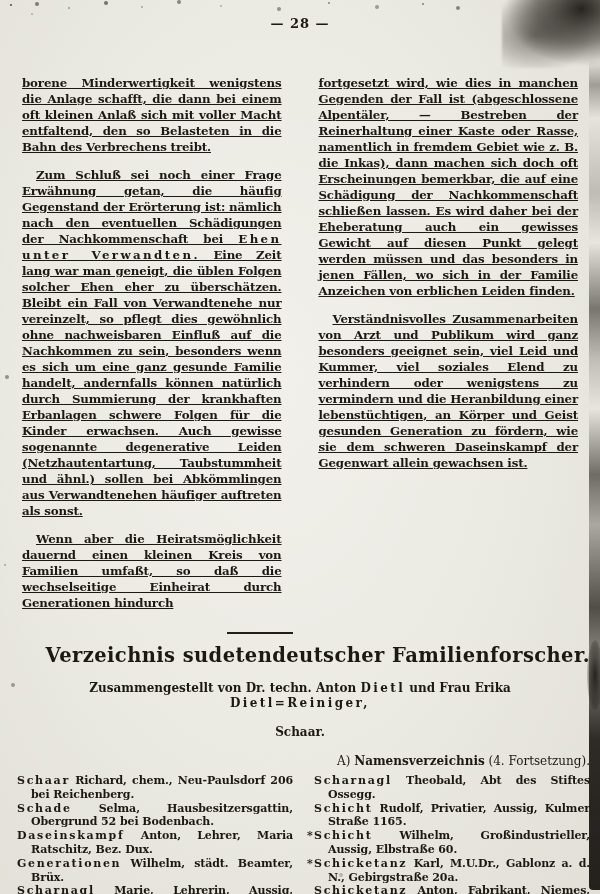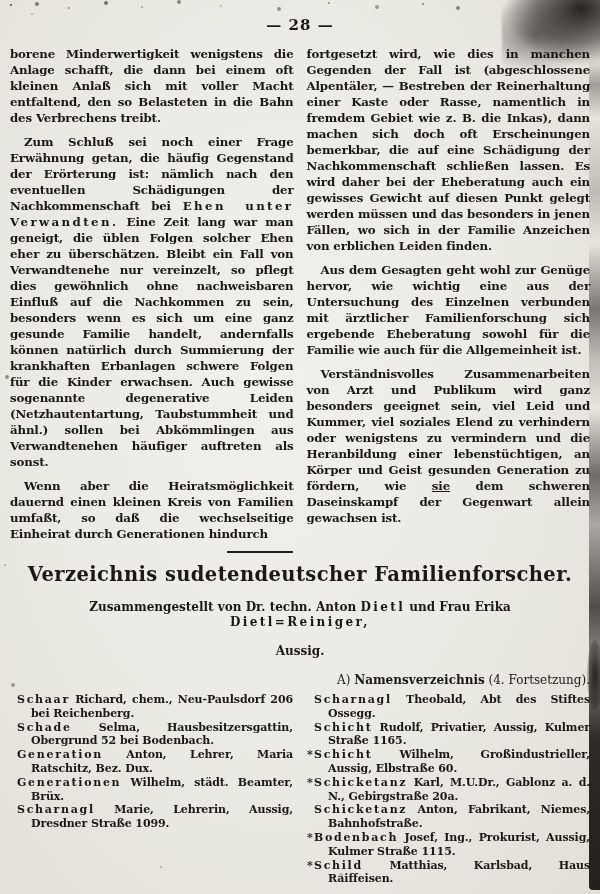--- a/index.html
+++ b/index.html
@@ -51,43 +51,43 @@
       rgba(25,22,18,.9) 82%, rgba(25,22,18,.95) 100%);
     border-radius: 4px 0 0 4px;
     filter: blur(.4px);
   }
   .blob-r-mid {
     top: 640px; right: -3px; width: 16px; height: 70px; border-radius: 50%;
     background: radial-gradient(ellipse, rgba(25,22,18,.85) 0%, rgba(25,22,18,.35) 60%, transparent 80%);
   }
   
   .page-number {
-    text-align: center; font-weight: bold; font-size: 15px;
-    letter-spacing: 1px; margin: 4px 0 12px 0;
+    text-align: center; font-weight: bold; font-size: 13px;
+    letter-spacing: 1px; margin: 4px 0 32px 0;
   }
   
   .article { display: flex; gap: 13px; }
   .col {
     width: 50%;
     font-size: 11.8px; line-height: 16px; font-weight: bold;
     text-align: justify; letter-spacing: -0.15px;
     hyphens: auto; -webkit-hyphens: auto;
   }
-  .col p { margin: 0; text-indent: 14px; }
+  .col p { margin: 12px; text-indent: 14px; text-decoration: underline; }
   .col p.noindent { text-indent: 0; }
   .col p + p { margin-top: 8px; }
   .gesperrt { letter-spacing: 2.4px; word-spacing: 5px; }
   .uword { text-decoration: underline; }
   
   .rule {
     width: 66px; height: 2px; background: #211d17;
     margin: 9px auto 10px auto; transform: translateX(-40px);
   }
   .vz-title {
-    text-align: center; font-size: 19.5px; font-weight: bold;
+    text-align: right; font-size: 19.5px; font-weight: bold;
     margin: 0 0 7px 0; letter-spacing: .4px;
   }
   .compiled {
     text-align: center; font-size: 12px; line-height: 15px;
     font-weight: bold; margin: 14px;
   }
   .compiled .sp { letter-spacing: 2.4px; }
   .index-head {
     text-align: right; font-size: 12px; font-weight: normal;
     margin: 7px 0 6px 0;
@@ -117,37 +117,36 @@
   <div class="page-number">— 28 —</div>
 
   <div class="article">
     <div class="col">
       <p class="noindent">borene Minderwertigkeit wenigstens die Anlage schafft, die dann bei einem oft kleinen Anlaß sich mit voller Macht entfaltend, den so Belasteten in die Bahn des Verbrechens treibt.</p>
       <p><span>Zum Schluß sei noch einer Frage Erwähnung getan, die häufig Gegenstand der Erörterung ist: nämlich nach den eventuellen Schädigungen der Nachkommenschaft bei </span><span class="gesperrt">Ehen unter Verwandten.</span><span> Eine Zeit lang war man geneigt, die üblen Folgen solcher Ehen eher zu überschätzen. Bleibt ein Fall von Verwandtenehe nur vereinzelt, so pflegt dies gewöhnlich ohne nachweisbaren Einfluß auf die Nachkommen zu sein, besonders wenn es sich um eine ganz gesunde Familie handelt, andernfalls können natürlich durch Summierung der krankhaften Erbanlagen schwere Folgen für die Kinder erwachsen. Auch gewisse sogenannte degenerative Leiden (Netzhautentartung, Taubstummheit und ähnl.) sollen bei Abkömmlingen aus Verwandtenehen häufiger auftreten als sonst.</span></p>
       <p>Wenn aber die Heiratsmöglichkeit dauernd einen kleinen Kreis von Familien umfaßt, so daß die wechselseitige Einheirat durch Generationen hindurch</p>
     </div>
     <div class="col">
       <p class="noindent">fortgesetzt wird, wie dies in manchen Gegenden der Fall ist (abgeschlossene Alpentäler, — Bestreben der Reinerhaltung einer Kaste oder Rasse, namentlich in fremdem Gebiet wie z. B. die Inkas), dann machen sich doch oft Erscheinungen bemerkbar, die auf eine Schädigung der Nachkommenschaft schließen lassen. Es wird daher bei der Eheberatung auch ein gewisses Gewicht auf diesen Punkt gelegt werden müssen und das besonders in jenen Fällen, wo sich in der Familie Anzeichen von erblichen Leiden finden.</p>
-      <p>Aus dem Gesagten geht wohl zur Genüge hervor, wie wichtig eine aus der Untersuchung des Einzelnen verbunden mit ärztlicher Familienforschung sich ergebende Eheberatung sowohl für die Familie wie auch für die Allgemeinheit ist.</p>
       <p><span>Verständnisvolles Zusammenarbeiten von Arzt und Publikum wird ganz besonders geeignet sein, viel Leid und Kummer, viel soziales Elend zu verhindern oder wenigstens zu vermindern und die Heranbildung einer lebenstüchtigen, an Körper und Geist gesunden Generation zu fördern, wie </span><span class="uword">sie</span><span> dem schweren Daseinskampf der Gegenwart allein gewachsen ist.</span></p>
     </div>
   </div>
 
   <div class="rule"></div>
 
   <h1 class="vz-title">Verzeichnis sudetendeutscher Familienforscher.</h1>
   <p class="compiled"><span>Zusammengestellt von Dr. techn. Anton </span><span class="sp">Dietl</span><span> und Frau Erika </span><span class="sp">Dietl=Reiniger,</span></p>
-  <p class="compiled">Aussig.</p>
+  <p class="compiled">Schaar.</p>
   <p class="index-head"><span>A) </span><span class="ib">Namensverzeichnis</span><span> (4. Fortsetzung).</span></p>
 
   <div class="directory">
     <div class="dir-col" id="dir-left">
         <p class="entry"><span class="star"></span><span class="entry-name">Schaar</span><span> Richard, chem., Neu-Paulsdorf 206 bei Reichenberg.</span></p>
         <p class="entry"><span class="star"></span><span class="entry-name">Schade</span><span> Selma, Hausbesitzersgattin, Obergrund 52 bei Bodenbach.</span></p>
-        <p class="entry"><span class="star"></span><span class="entry-name">Generation</span><span> Anton, Lehrer, Maria Ratschitz, Bez. Dux.</span></p>
+        <p class="entry"><span class="star"></span><span class="entry-name">Daseinskampf</span><span> Anton, Lehrer, Maria Ratschitz, Bez. Dux.</span></p>
         <p class="entry"><span class="star"></span><span class="entry-name">Generationen</span><span> Wilhelm, städt. Beamter, Brüx.</span></p>
         <p class="entry"><span class="star"></span><span class="entry-name">Scharnagl</span><span> Marie, Lehrerin, Aussig, Dresdner Straße 1099.</span></p>
       </div>
     <div class="dir-col" id="dir-right">
         <p class="entry"><span class="star"></span><span class="entry-name">Scharnagl</span><span> Theobald, Abt des Stiftes Ossegg.</span></p>
         <p class="entry"><span class="star"></span><span class="entry-name">Schicht</span><span> Rudolf, Privatier, Aussig, Kulmer Straße 1165.</span></p>
         <p class="entry"><span class="star">*</span><span class="entry-name">Schicht</span><span> Wilhelm, Großindustrieller, Aussig, Elbstraße 60.</span></p>
         <p class="entry"><span class="star">*</span><span class="entry-name">Schicketanz</span><span> Karl, M.U.Dr., Gablonz a. d. N., Gebirgstraße 20a.</span></p>
         <p class="entry"><span class="star"></span><span class="entry-name">Schicketanz</span><span> Anton, Fabrikant, Niemes, Bahnhofstraße.</span></p>
         <p class="entry"><span class="star">*</span><span class="entry-name">Bodenbach</span><span> Josef, Ing., Prokurist, Aussig, Kulmer Straße 1115.</span></p>

